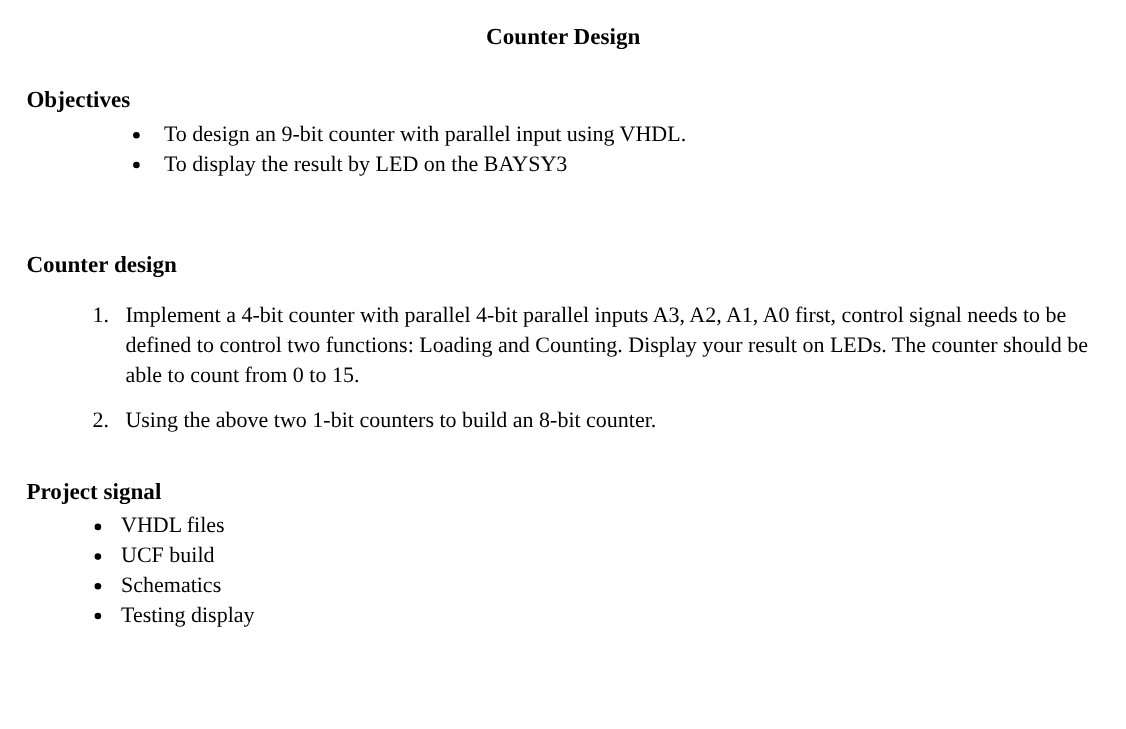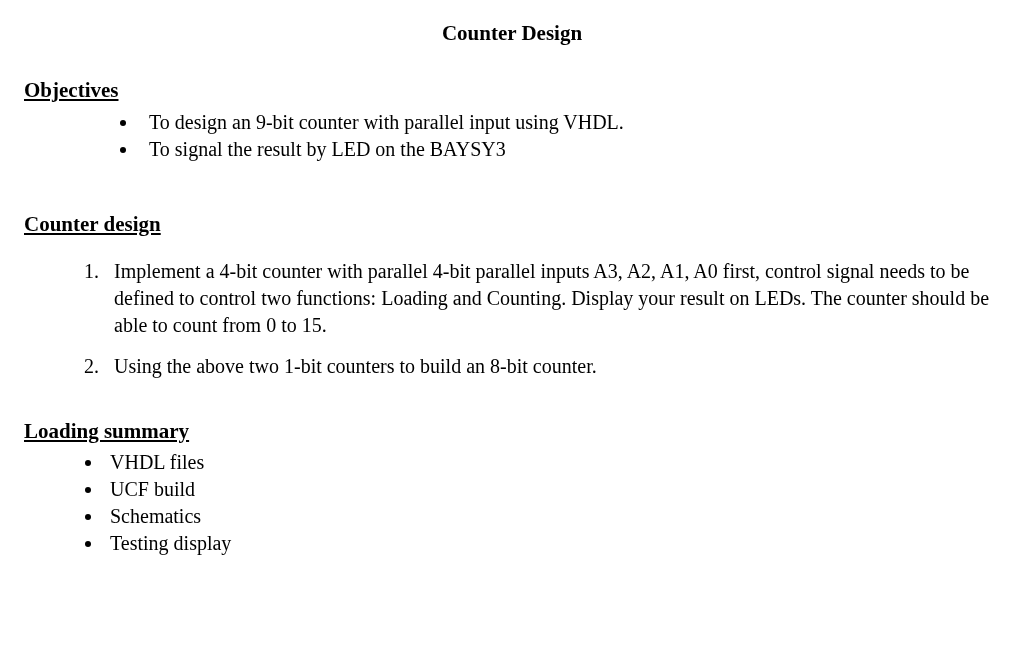--- a/index.html
+++ b/index.html
@@ -19,23 +19,22 @@
     }
     .title {
       text-align: center;
       font-weight: bold;
       font-size: 21px;
       margin-bottom: 30px;
     }
     .section-heading {
       font-weight: bold;
       font-size: 21px;
-      margin-top: 2px;
+      margin-top: 18px;
       margin-bottom: 4px;
-      text-decoration: underline;
     }
     ul.bullets {
       list-style: disc;
       padding-left: 115px;
       margin-bottom: 40px;
     }
     ul.bullets li {
       padding-left: 10px;
       line-height: 1.35;
     }
@@ -64,30 +63,30 @@
     }
   </style>
 </head>
 <body>
 
 <div class="title">Counter Design</div>
 
 <div class="section-heading">Objectives</div>
 <ul class="bullets">
   <li>To design an 9-bit counter with parallel input using VHDL.</li>
-  <li>To signal the result by LED on the BAYSY3</li>
+  <li>To display the result by LED on the BAYSY3</li>
 </ul>
 
 <div class="sec-spacer"></div>
 
 <div class="section-heading">Counter design</div>
 <ol class="numbered">
   <li>Implement a 4-bit counter with parallel 4-bit parallel inputs A3, A2, A1, A0 first, control signal needs to be defined to control two functions: Loading and Counting.  Display your result on LEDs. The counter should be able to count from 0 to 15.</li>
   <li>Using the above two 1-bit counters to build an 8-bit counter.</li>
 </ol>
 
-<div class="section-heading">Loading summary</div>
+<div class="section-heading">Project signal</div>
 <ul class="bullets2">
   <li>VHDL files</li>
   <li>UCF build</li>
   <li>Schematics</li>
   <li>Testing display</li>
 </ul>
 
 </body></html>

